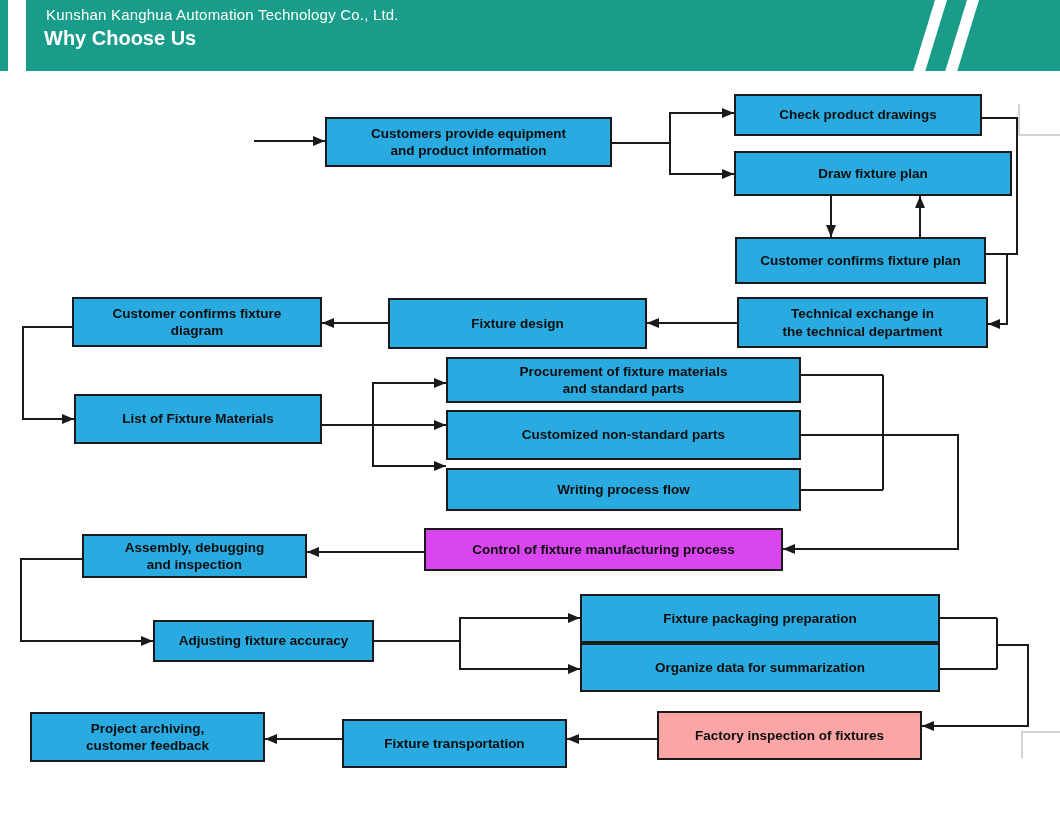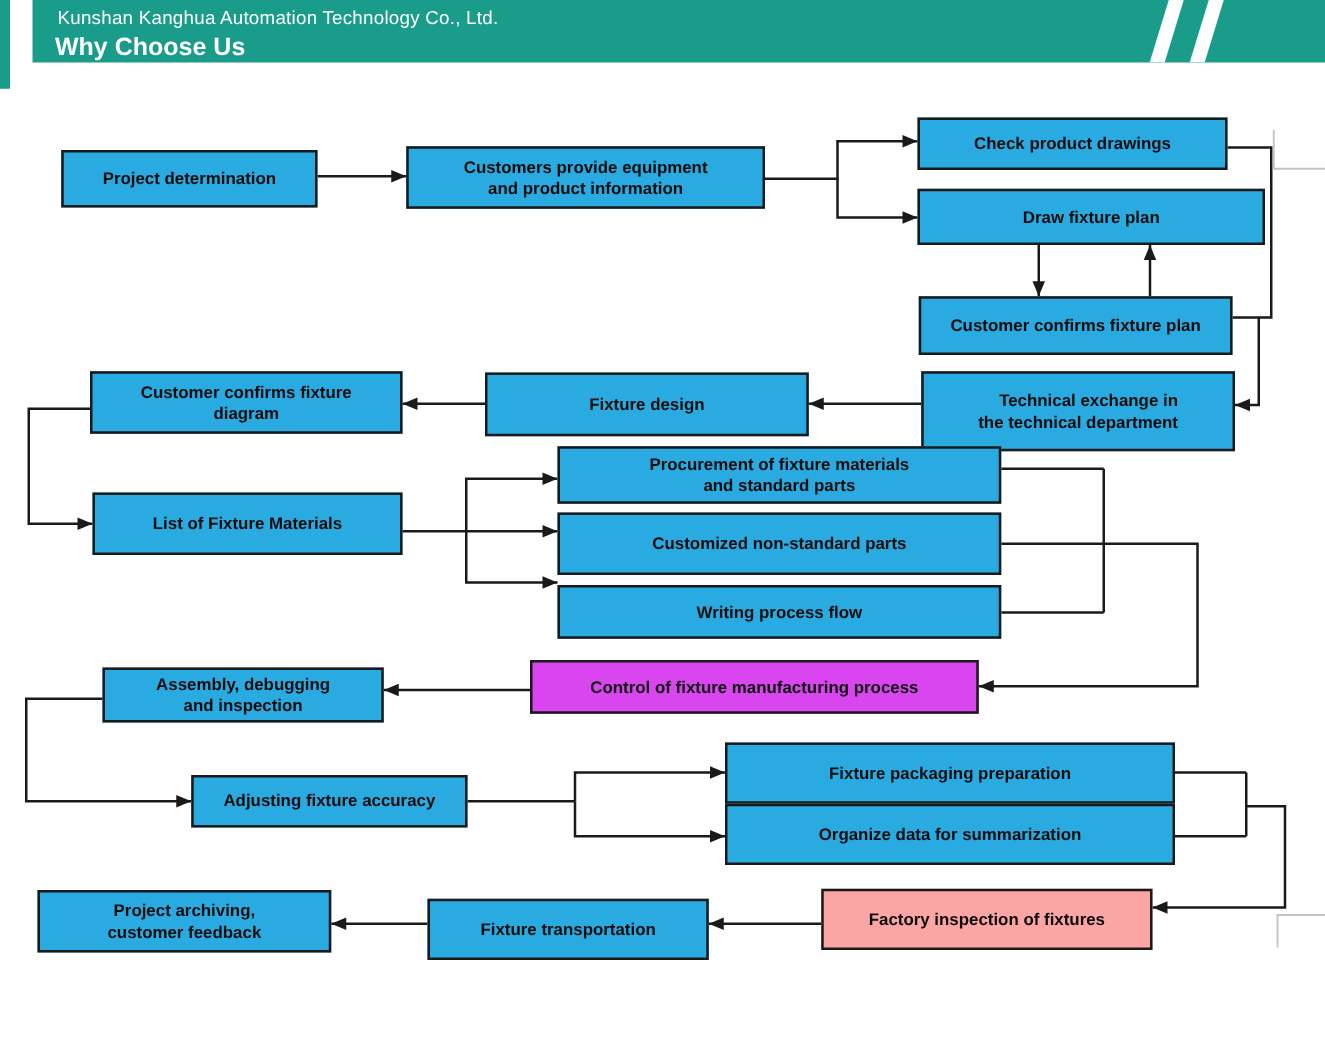--- a/index.html
+++ b/index.html
@@ -12,21 +12,21 @@
     font-family: "Liberation Sans", sans-serif;
   }
   .left-accent {
     position: absolute;
     left: 0; top: 0;
     width: 8px; height: 71px;
   }
   .banner {
     position: absolute;
     left: 26px; top: 0;
-    width: 1034px; height: 50px;
+    width: 1034px; height: 71px;
     overflow: hidden;
   }
   .banner .company {
     position: absolute;
     left: 20px; top: 6px;
     font-size: 15px;
     font-weight: 400;
     color: #ffffff;
     letter-spacing: 0.2px;
   }
@@ -131,27 +131,26 @@
         <path d="M997,618 L997,669" fill="none" stroke="#1a1a1a" stroke-width="2"></path>
         <path d="M997,645 L1028,645 L1028,726 L922,726" fill="none" stroke="#1a1a1a" stroke-width="2"></path>
         <polygon points="922,726 934,721 934,731" fill="#1a1a1a"></polygon>
         <path d="M657,739 L567,739" fill="none" stroke="#1a1a1a" stroke-width="2"></path>
         <polygon points="567,739 579,734 579,744" fill="#1a1a1a"></polygon>
         <path d="M342,739 L265,739" fill="none" stroke="#1a1a1a" stroke-width="2"></path>
         <polygon points="265,739 277,734 277,744" fill="#1a1a1a"></polygon>
         <path d="M1019,104 L1019,135 L1060,135" fill="none" stroke="#c4c4c4" stroke-width="1.5"></path>
         <path d="M1022,758 L1022,732 L1060,732" fill="none" stroke="#c4c4c4" stroke-width="1.5"></path>
       </svg>
-  <div class="node" style="left: 49px; top: 120px; width: 205px; height: 46px; background: rgb(41, 171, 226); border-color: rgb(26, 26, 26);">Project determination</div>
       <div class="node" style="left: 325px; top: 117px; width: 287px; height: 50px; background: rgb(41, 171, 226); border-color: rgb(26, 26, 26);">Customers provide equipment
 and product information</div>
       <div class="node" style="left: 734px; top: 94px; width: 248px; height: 42px; background: rgb(41, 171, 226); border-color: rgb(26, 26, 26);">Check product drawings</div>
       <div class="node" style="left: 734px; top: 151px; width: 278px; height: 45px; background: rgb(41, 171, 226); border-color: rgb(26, 26, 26);">Draw fixture plan</div>
       <div class="node" style="left: 735px; top: 237px; width: 251px; height: 47px; background: rgb(41, 171, 226); border-color: rgb(26, 26, 26);">Customer confirms fixture plan</div>
-      <div class="node" style="left: 737px; top: 297px; width: 251px; height: 64px; background: rgb(41, 171, 226); border-color: rgb(26, 26, 26); text-align: right;">Technical exchange in
+      <div class="node" style="left: 737px; top: 297px; width: 251px; height: 51px; background: rgb(41, 171, 226); border-color: rgb(26, 26, 26);">Technical exchange in
 the technical department</div>
       <div class="node" style="left: 388px; top: 298px; width: 259px; height: 51px; background: rgb(41, 171, 226); border-color: rgb(26, 26, 26);">Fixture design</div>
       <div class="node" style="left: 72px; top: 297px; width: 250px; height: 50px; background: rgb(41, 171, 226); border-color: rgb(26, 26, 26);">Customer confirms fixture
 diagram</div>
       <div class="node" style="left: 74px; top: 394px; width: 248px; height: 50px; background: rgb(41, 171, 226); border-color: rgb(26, 26, 26);">List of Fixture Materials</div>
       <div class="node" style="left: 446px; top: 357px; width: 355px; height: 46px; background: rgb(41, 171, 226); border-color: rgb(26, 26, 26);">Procurement of fixture materials
 and standard parts</div>
       <div class="node" style="left: 446px; top: 410px; width: 355px; height: 50px; background: rgb(41, 171, 226); border-color: rgb(26, 26, 26);">Customized non-standard parts</div>
       <div class="node" style="left: 446px; top: 468px; width: 355px; height: 43px; background: rgb(41, 171, 226); border-color: rgb(26, 26, 26);">Writing process flow</div>
       <div class="node" style="left: 424px; top: 528px; width: 359px; height: 43px; background: #d946ef; border-color: rgb(26, 26, 26);">Control of fixture manufacturing process</div>

